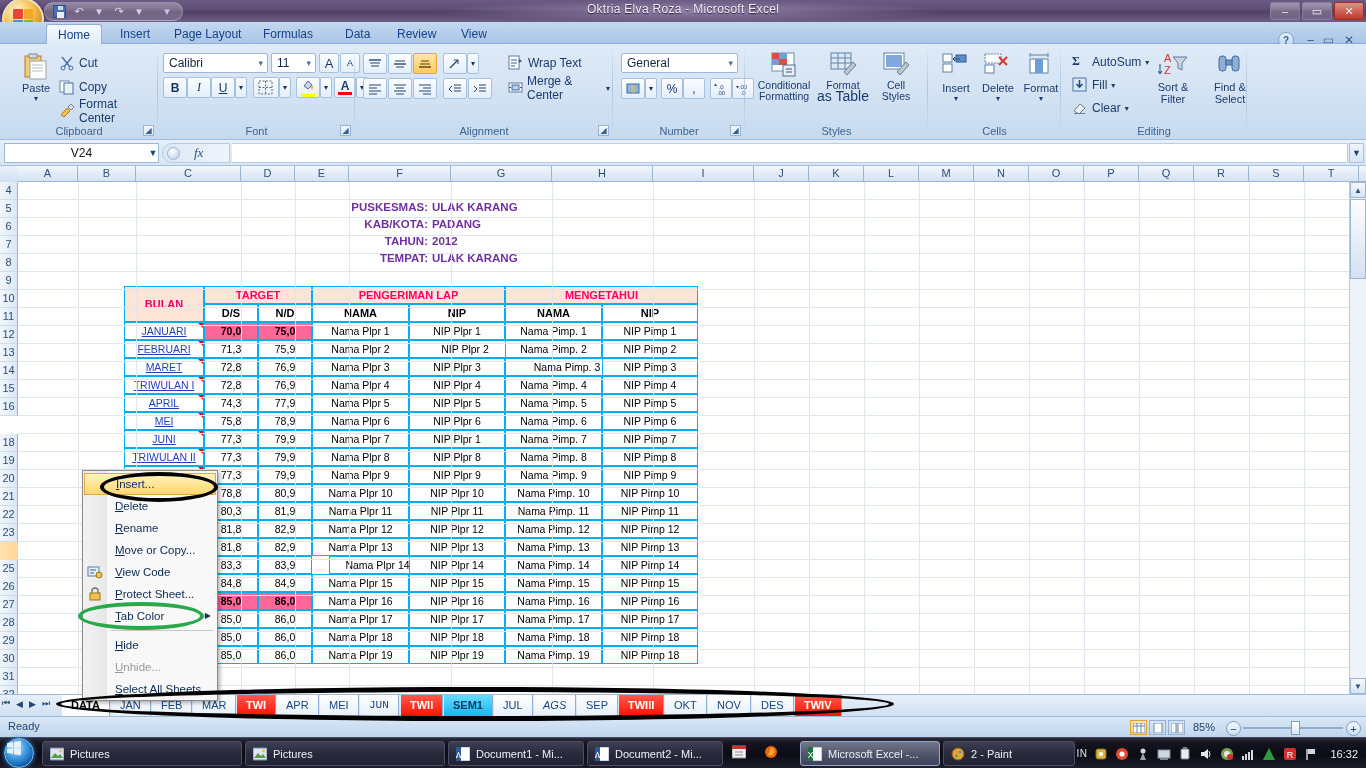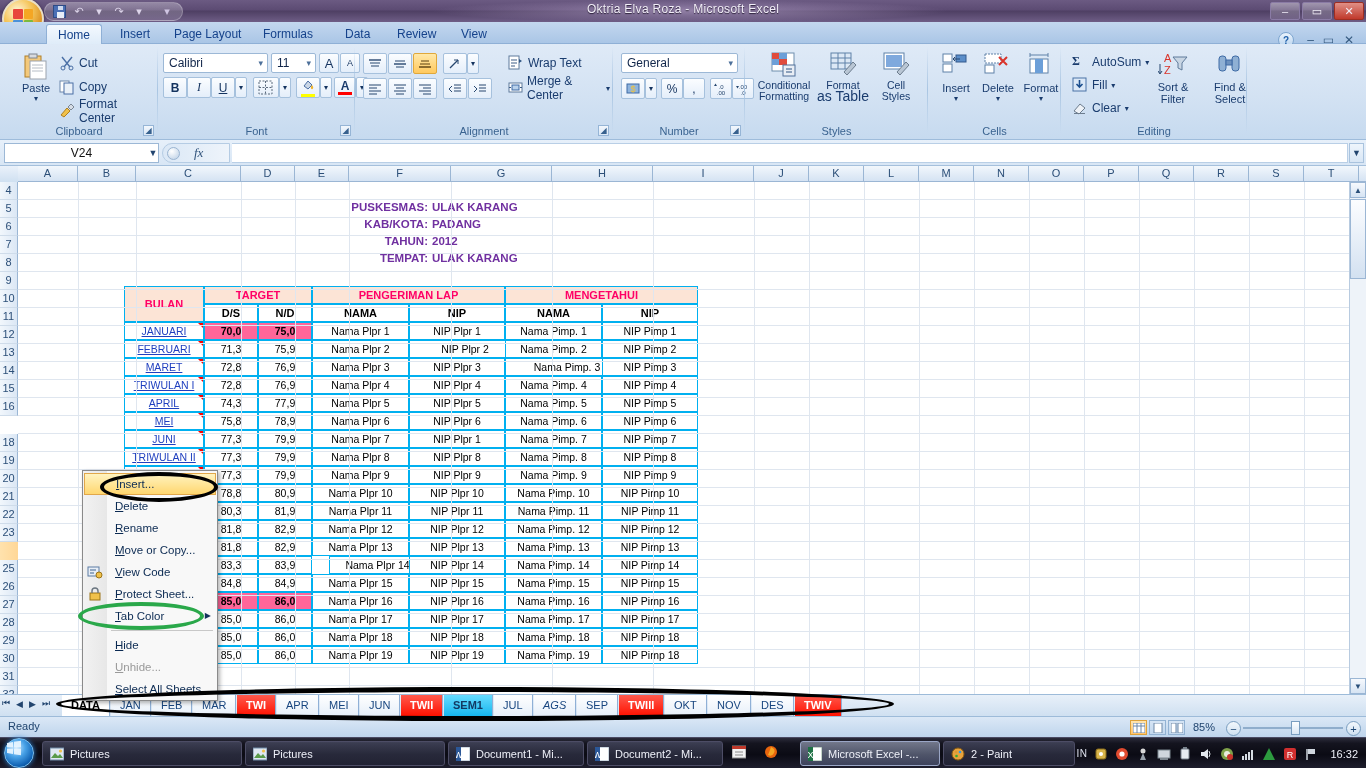--- a/index.html
+++ b/index.html
@@ -945,21 +945,21 @@
     <span>⏭</span>
   </div>
   <div id="tabs-container">
       <div class="stab active" style="left: 62px;">DATA</div>
       <div class="stab" style="left: 111px;">JAN</div>
       <div class="stab" style="left: 152px;">FEB</div>
       <div class="stab" style="left: 193px;">MAR</div>
       <div class="stab red" style="left: 237px;">TWI</div>
       <div class="stab" style="left: 277px;">APR</div>
       <div class="stab" style="left: 320px;">MEI</div>
-      <div class="stab" style="left: 360px;">JUN</div>
+      <div class="stab" style="left: 360px; font-family: Liberation Mono, monospace;">JUN</div>
       <div class="stab red" style="left: 401px;">TWII</div>
       <div class="stab cyan" style="left: 444px;">SEM1</div>
       <div class="stab" style="left: 494px;">JUL</div>
       <div class="stab" style="left: 534px; font-style: italic;">AGS</div>
       <div class="stab" style="left: 577px;">SEP</div>
       <div class="stab red" style="left: 619px;">TWIII</div>
       <div class="stab" style="left: 665px;">OKT</div>
       <div class="stab" style="left: 708px;">NOV</div>
       <div class="stab" style="left: 752px;">DES</div>
       <div class="stab red" style="left: 795px;">TWIV</div>

